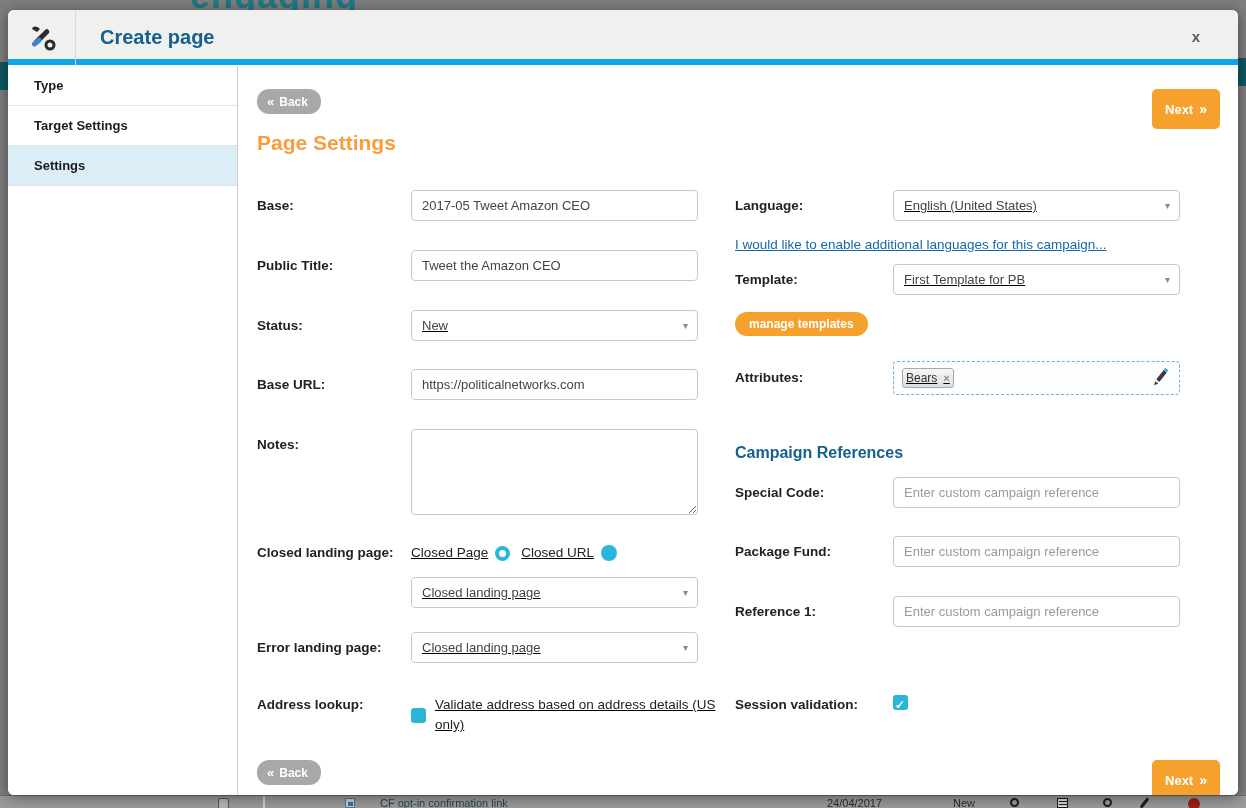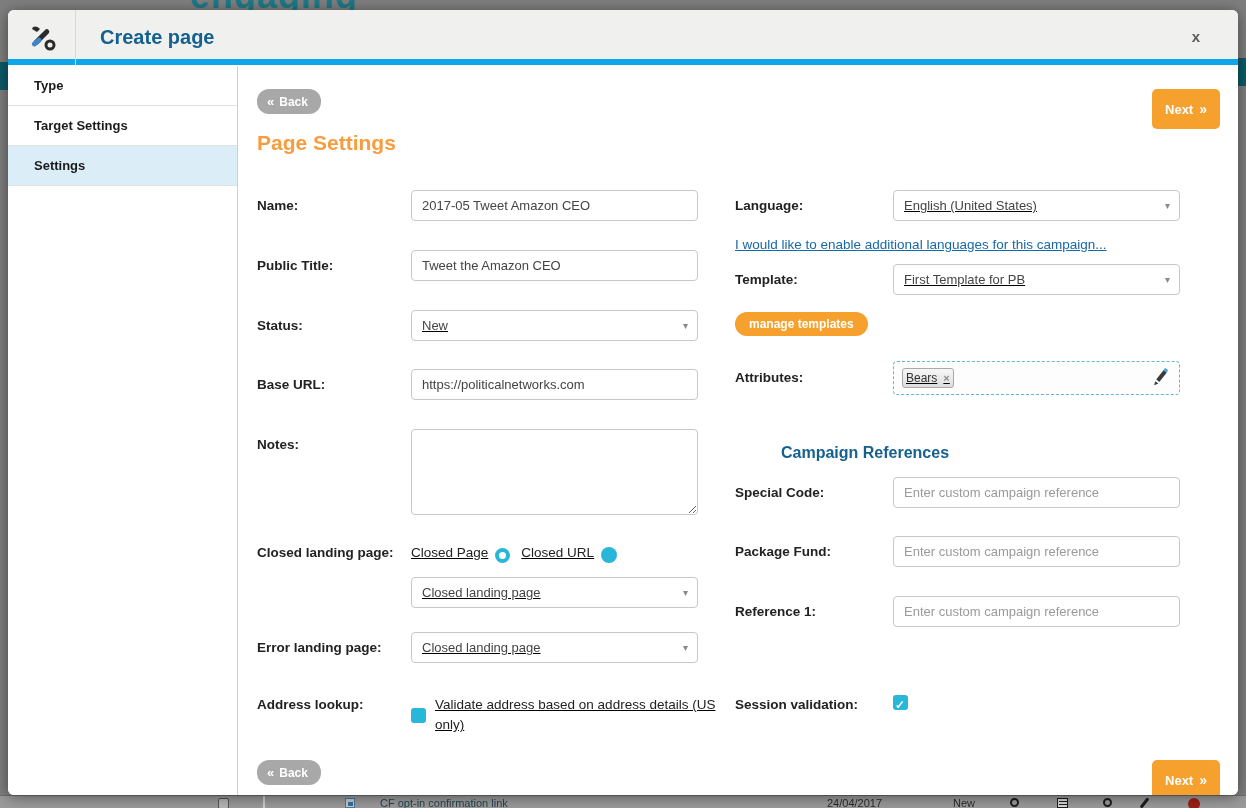--- a/index.html
+++ b/index.html
@@ -59,21 +59,21 @@
   .lbl-r { width:158px; }
   .fld { width:287px; flex:none; position:relative;text-decoration:underline; }
 
   input.tb, .sel, textarea.ta { width:287px; border:1px solid #c8c8c8; border-radius:4px; background:#fff; font-family:"Liberation Sans", sans-serif; font-size:13px; color:#444; }
   input.tb { height:31px; padding:0 10px; }
   input.tb::placeholder { color:#9a9a9a; opacity:1; }
   .sel { height:31px; line-height:29px; padding:0 24px 0 10px; position:relative; cursor:pointer; overflow:hidden; white-space:nowrap; }
   .sel .caret { position:absolute; right:9px; top:0; line-height:29px; font-size:10px; color:#8a8a8a; }
   textarea.ta { height:86px; padding:6px 10px; resize:both; }
 
-  .radio-line { font-size:13.5px; color:#222; display:flex; align-items:flex-end; gap:7px; line-height:20px; }
+  .radio-line { font-size:13.5px; color:#222; display:flex; align-items:center; gap:7px; line-height:20px; }
   .rdo { width:15px; height:15px; border-radius:50%; background:#29b7d9; position:relative; flex:none; cursor:pointer; }
   .rdo.sel-dot::after { content:""; position:absolute; left:4px; top:4px; width:7px; height:7px; border-radius:50%; background:#fff; }
   .rdo.solid { width:16px; height:16px; }
   .cbx { width:15px; height:15px; border-radius:3px; background:#29b7d9; flex:none; cursor:pointer; position:relative; }
   .cbx.checked::after { content:"\2713"; position:absolute; left:2px; top:0px; font-size:12px; font-weight:bold; color:#fff; }
   .chk-line { font-size:13.5px; color:#222; display:flex; align-items:center; gap:9px; line-height:20px; }
 
   .link { position:absolute; font-size:13.5px; color:#1668a8; text-decoration:underline; cursor:pointer; white-space:nowrap; }
 
   .attr-box { width:287px; height:34px; border:1px dashed #69b0e3; border-radius:4px; background:#fdfdfd; display:flex; align-items:center; padding:0 8px; cursor:text; }
@@ -131,21 +131,21 @@
   </div>
 
   <div class="content">
 
     <div class="btn btn-back" style="left:18px; top:24px;"><span class="chev">«</span><span>Back</span></div>
     <div class="btn btn-next" style="right:18px; top:24px;"><span>Next</span><span class="chev">»</span></div>
 
     <div class="page-heading" style="left:18px; top:66px;">Page Settings</div>
 
     <div class="row" style="left:18px; top:125px;">
-      <span class="lbl lbl-l">Name:</span>
+      <span class="lbl lbl-l">Base:</span>
       <span class="fld"><input class="tb" type="text" value="2017-05 Tweet Amazon CEO" style=""></span>
     </div>
 
     <div class="row" style="left:18px; top:185px;">
       <span class="lbl lbl-l">Public Title:</span>
       <span class="fld"><input class="tb" type="text" value="Tweet the Amazon CEO" style=""></span>
     </div>
 
     <div class="row" style="left:18px; top:245px;">
       <span class="lbl lbl-l">Status:</span>
@@ -246,21 +246,21 @@
           <span class="spacer"></span>
           <svg class="pencil" viewBox="0 0 20 20">
             <rect x="8.5" y="2" width="4" height="12" rx="0.5" transform="rotate(38 10.5 8)" fill="#3b3b3b"></rect>
             <path d="M4.2 13.2 l3.2 2.4 -4.2 1.6 z" fill="#3b3b3b"></path>
             <rect x="12.8" y="0.8" width="4" height="3" transform="rotate(38 14.8 2.3)" fill="#4aa6d8"></rect>
           </svg>
         </span>
       </span>
     </div>
 
-    <div class="sect-heading" style="left:496px; top:379px;margin-left:46px;">Campaign References</div>
+    <div class="sect-heading" style="left:496px; top:379px;">Campaign References</div>
 
     <div class="row" style="left:496px; top:412px;">
       <span class="lbl lbl-r">Special Code:</span>
       <span class="fld"><input class="tb" type="text" placeholder="Enter custom campaign reference" style=""></span>
     </div>
 
     <div class="row" style="left:496px; top:471px;">
       <span class="lbl lbl-r">Package Fund:</span>
       <span class="fld"><input class="tb" type="text" placeholder="Enter custom campaign reference" style=""></span>
     </div>

